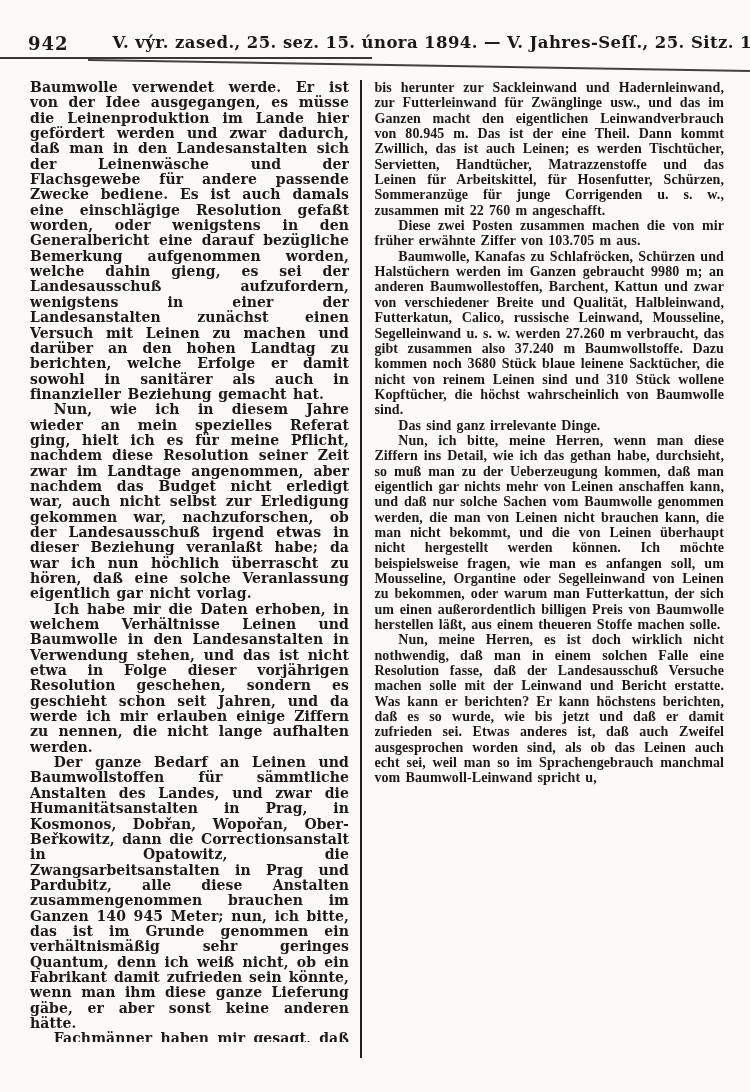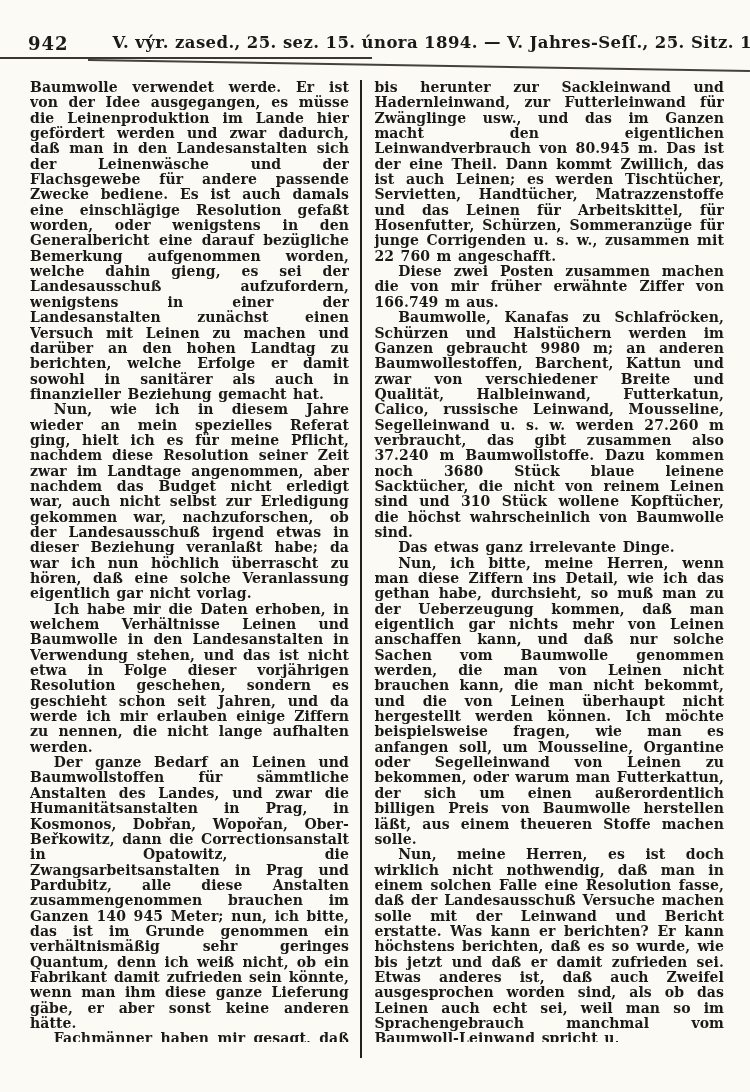--- a/index.html
+++ b/index.html
@@ -71,21 +71,21 @@
     overflow: hidden;
     font-size: 14px;
     line-height: 15.35px;
     text-align: justify;
     letter-spacing: 0.1px;
     word-spacing: 1.5px;
     hyphens: auto;
     -webkit-hyphens: auto;
   }
   .col.left  { width: 319px; }
-  .col.right { flex: 1; }
+  .col.right { flex: 1; font-family: Liberation Serif, serif; }
   .divider {
     width: 2.4px;
     height: 978px;
     background: #23211e;
     margin-left: 11px;
     margin-right: 12px;
   }
   p.para { margin: 0; }
   p.para.indent { text-indent: 1.7em; }
 </style>
@@ -106,21 +106,21 @@
     <div class="col left">
         <p class="para">Baumwolle verwendet werde. Er ist von der Idee ausgegangen, es müsse die Leinenproduktion im Lande hier gefördert werden und zwar dadurch, daß man in den Landesanstalten sich der Leinenwäsche und der Flachsgewebe für andere passende Zwecke bediene. Es ist auch damals eine einschlägige Resolution gefaßt worden, oder wenigstens in den Generalbericht eine darauf bezügliche Bemerkung aufgenommen worden, welche dahin gieng, es sei der Landesausschuß aufzufordern, wenigstens in einer der Landesanstalten zunächst einen Versuch mit Leinen zu machen und darüber an den hohen Landtag zu berichten, welche Erfolge er damit sowohl in sanitärer als auch in finanzieller Beziehung gemacht hat.</p>
         <p class="para indent">Nun, wie ich in diesem Jahre wieder an mein spezielles Referat ging, hielt ich es für meine Pflicht, nachdem diese Resolution seiner Zeit zwar im Landtage angenommen, aber nachdem das Budget nicht erledigt war, auch nicht selbst zur Erledigung gekommen war, nachzuforschen, ob der Landesausschuß irgend etwas in dieser Beziehung veranlaßt habe; da war ich nun höchlich überrascht zu hören, daß eine solche Veranlassung eigentlich gar nicht vorlag.</p>
         <p class="para indent">Ich habe mir die Daten erhoben, in welchem Verhältnisse Leinen und Baumwolle in den Landesanstalten in Verwendung stehen, und das ist nicht etwa in Folge dieser vorjährigen Resolution geschehen, sondern es geschieht schon seit Jahren, und da werde ich mir erlauben einige Ziffern zu nennen, die nicht lange aufhalten werden.</p>
         <p class="para indent">Der ganze Bedarf an Leinen und Baumwollstoffen für sämmtliche Anstalten des Landes, und zwar die Humanitätsanstalten in Prag, in Kosmonos, Dobřan, Wopořan, Ober-Beřkowitz, dann die Correctionsanstalt in Opatowitz, die Zwangsarbeitsanstalten in Prag und Pardubitz, alle diese Anstalten zusammengenommen brauchen im Ganzen 140 945 Meter; nun, ich bitte, das ist im Grunde genommen ein verhältnismäßig sehr geringes Quantum, denn ich weiß nicht, ob ein Fabrikant damit zufrieden sein könnte, wenn man ihm diese ganze Lieferung gäbe, er aber sonst keine anderen hätte.</p>
         <p class="para indent">Fachmänner haben mir gesagt, daß das einen Brutto- oder Kaufwerth von vielleicht 35.000 fl. beträgt. Nun, von diesen 140.945 m entfallen auf Leinen 103.705 m. Das sind Leinen natürlich von allen möglichen Breiten und Qualitäten; aber es ist ganz interessant, diese Geschichte im Detail zu verfolgen. Sie können sehen, es geht von feiner Leinwand, wie sie zu Hemden und Windeln gebraucht wird,</p>
       </div>
     <div class="divider"></div>
     <div class="col right">
         <p class="para">bis herunter zur Sackleinwand und Hadernleinwand, zur Futterleinwand für Zwänglinge usw., und das im Ganzen macht den eigentlichen Leinwandverbrauch von 80.945 m. Das ist der eine Theil. Dann kommt Zwillich, das ist auch Leinen; es werden Tischtücher, Servietten, Handtücher, Matrazzenstoffe und das Leinen für Arbeitskittel, für Hosenfutter, Schürzen, Sommeranzüge für junge Corrigenden u. s. w., zusammen mit 22 760 m angeschafft.</p>
-        <p class="para indent">Diese zwei Posten zusammen machen die von mir früher erwähnte Ziffer von 166.749 m aus.</p>
+        <p class="para indent">Diese zwei Posten zusammen machen die von mir früher erwähnte Ziffer von 103.705 m aus.</p>
         <p class="para indent">Baumwolle, Kanafas zu Schlafröcken, Schürzen und Halstüchern werden im Ganzen gebraucht 9980 m; an anderen Baumwollestoffen, Barchent, Kattun und zwar von verschiedener Breite und Qualität, Halbleinwand, Futterkatun, Calico, russische Leinwand, Mousseline, Segelleinwand u. s. w. werden 27.260 m verbraucht, das gibt zusammen also 37.240 m Baumwollstoffe. Dazu kommen noch 3680 Stück blaue leinene Sacktücher, die nicht von reinem Leinen sind und 310 Stück wollene Kopftücher, die höchst wahrscheinlich von Baumwolle sind.</p>
-        <p class="para indent">Das etwas ganz irrelevante Dinge.</p>
+        <p class="para indent">Das sind ganz irrelevante Dinge.</p>
         <p class="para indent">Nun, ich bitte, meine Herren, wenn man diese Ziffern ins Detail, wie ich das gethan habe, durchsieht, so muß man zu der Ueberzeugung kommen, daß man eigentlich gar nichts mehr von Leinen anschaffen kann, und daß nur solche Sachen vom Baumwolle genommen werden, die man von Leinen nicht brauchen kann, die man nicht bekommt, und die von Leinen überhaupt nicht hergestellt werden können. Ich möchte beispielsweise fragen, wie man es anfangen soll, um Mousseline, Organtine oder Segelleinwand von Leinen zu bekommen, oder warum man Futterkattun, der sich um einen außerordentlich billigen Preis von Baumwolle herstellen läßt, aus einem theueren Stoffe machen solle.</p>
         <p class="para indent">Nun, meine Herren, es ist doch wirklich nicht nothwendig, daß man in einem solchen Falle eine Resolution fasse, daß der Landesausschuß Versuche machen solle mit der Leinwand und Bericht erstatte. Was kann er berichten? Er kann höchstens berichten, daß es so wurde, wie bis jetzt und daß er damit zufrieden sei. Etwas anderes ist, daß auch Zweifel ausgesprochen worden sind, als ob das Leinen auch echt sei, weil man so im Sprachengebrauch manchmal vom Baumwoll-Leinwand spricht u,</p>
       </div>
   </div>
 
 </div>
 
 </body></html>

